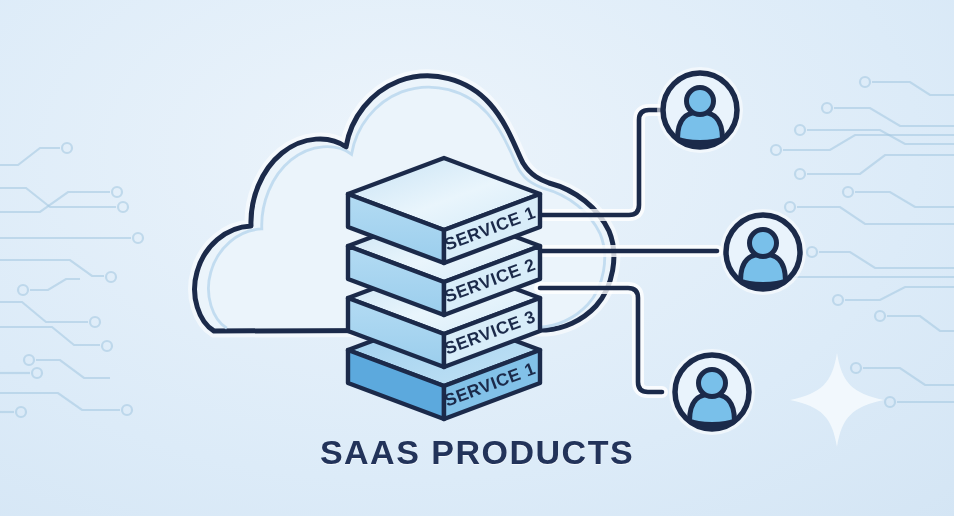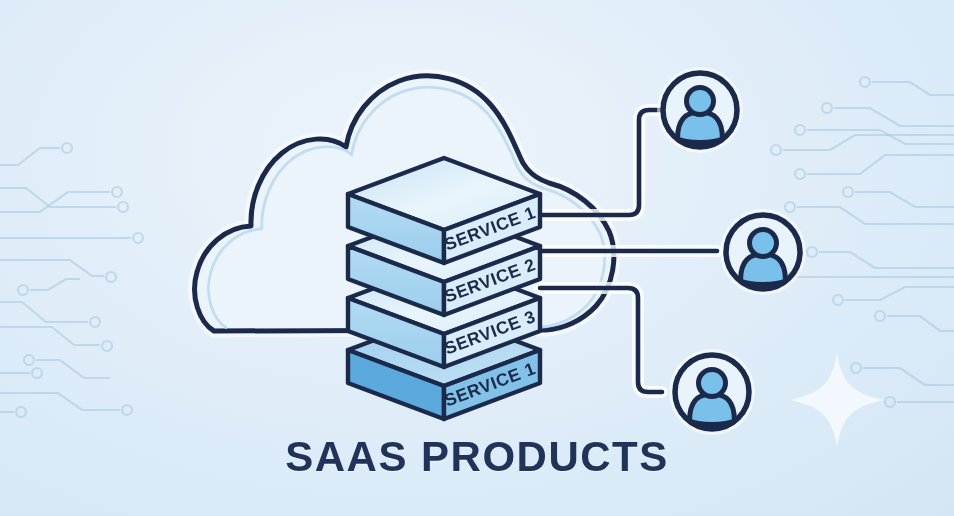--- a/index.html
+++ b/index.html
@@ -8,21 +8,21 @@
     font-family:"Liberation Sans", sans-serif;
   }
   .canvas{
     position:relative;width:954px;height:516px;
     background:radial-gradient(120% 140% at 42% 30%, #ecf4fb 0%, #dcebf8 45%, #cadef0 100%);
   }
   .scene{position:absolute;left:0;top:0;}
   .title{
     position:absolute;left:0;top:433px;width:954px;
     text-align:center;
-    font-size:42px;font-weight:700;letter-spacing:1.5px;
+    font-size:34px;font-weight:700;letter-spacing:1.5px;
     color:#22335a;
     text-shadow:0 1px 0 rgba(255,255,255,.6);
   }
   .circuit{stroke:#a3c6e0;stroke-width:2.2;fill:none;opacity:.55;}
   .circuit-dot{stroke:#a3c6e0;stroke-width:2.2;fill:none;opacity:.55;}
   .cloud-glow{fill:none;stroke:#ffffff;stroke-width:13;opacity:.55;}
   .cloud-body{fill:#ebf4fb;stroke:#1b2a4a;stroke-width:5;stroke-linejoin:round;}
   .cloud-inner{fill:none;stroke:#bed9ee;stroke-width:3;opacity:.9;}
   .conn-halo{fill:none;stroke:#ffffff;stroke-width:12;opacity:.8;stroke-linecap:round;}
   .conn-line{fill:none;stroke:#1b2a4a;stroke-width:4.6;stroke-linecap:round;stroke-linejoin:round;}

